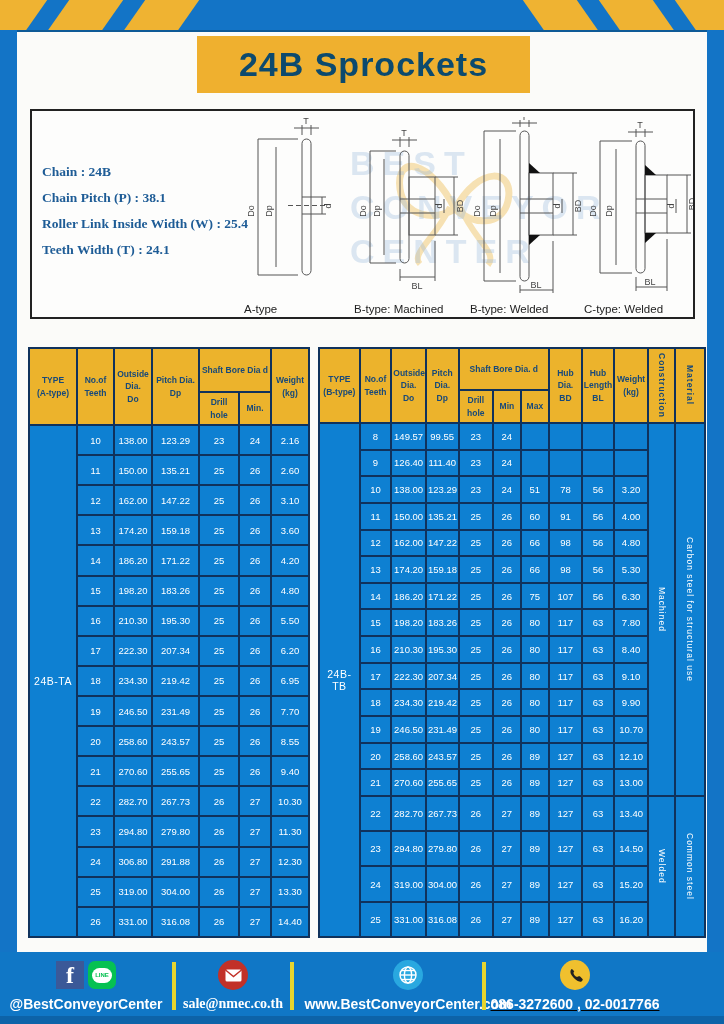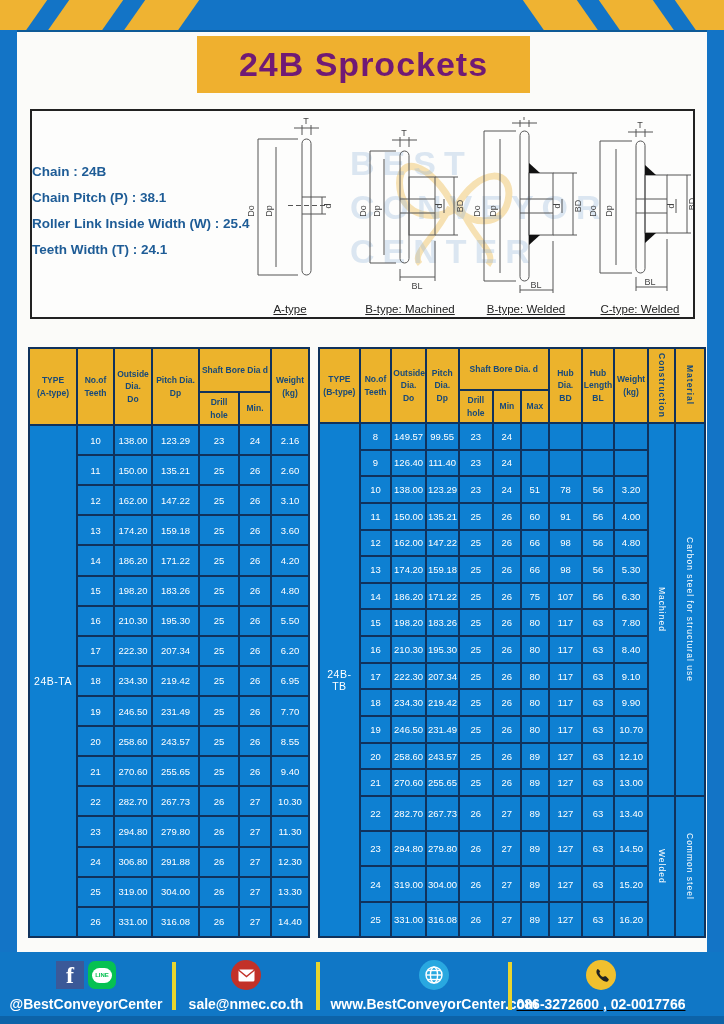--- a/index.html
+++ b/index.html
@@ -12,34 +12,34 @@
   .stripe { position:absolute; top:-4px; width:54px; height:40px; background:#EFB332; }
   .stripe.l { transform:skewX(-35deg); }
   .stripe.r { transform:skewX(35deg); }
 
   
   .content { position:absolute; left:17px; top:30px; width:690px; height:922px; background:#FBFBF9; border-top:2px solid #0E5A97; }
 
   
   .title-banner { position:absolute; left:180px; top:4px; width:333px; height:57px; background:#EFB02F;
     display:flex; align-items:center; justify-content:center; }
-  .title-banner span { font-size:34px; font-weight:bold; color:#701a75; letter-spacing:1px; }
+  .title-banner span { font-size:34px; font-weight:bold; color:#0c4a6e; letter-spacing:1px; }
 
   
   .spec-box { position:absolute; left:13px; top:77px; width:665px; height:210px; background:#FDFDFC; border:2px solid #222; overflow:hidden; }
   .watermark { position:absolute; left:308px; top:18px; width:360px; height:170px; pointer-events:none; }
   .watermark .wm-text { position:absolute; left:10px; top:12px; font-weight:bold; font-size:34px; line-height:44px;
     letter-spacing:8px; color:rgba(150,185,218,0.32); white-space:pre-line; }
   .wm-fly { position:absolute; left:40px; top:0; opacity:0.45; }
-  .spec-lines { position:absolute; left:0; top:48px; width:300px; }
+  .spec-lines { position:absolute; left:10px; top:48px; width:300px;font-family:Liberation Serif, serif; }
   .spec-lines div { font-size:13.5px; font-weight:bold; color:#1E5C96; line-height:26px; white-space:nowrap; }
 
   .diag { position:absolute; top:6px; height:200px; }
   .diag svg { display:block; }
-  .diag .cap { position:absolute; bottom:2px; width:100%; text-align:center; font-size:11.5px; color:#222; white-space:nowrap;text-decoration:underline; }
+  .diag .cap { position:absolute; bottom:2px; width:100%; text-align:left; font-size:11.5px; color:#222; white-space:nowrap; }
   .d-a  { left:212px; width:92px; }
   .d-b1 { left:322px; width:112px; }
   .d-b2 { left:438px; width:112px; }
   .d-c  { left:552px; width:112px; }
 
   
   table { border-collapse:collapse; table-layout:fixed; position:absolute; top:315px; }
   table, th, td { border:2px solid #10325C; }
   th { background:#ECB32C; color:#17497A; font-weight:bold; font-size:8.5px; text-align:center;
        vertical-align:middle; white-space:pre-line; line-height:1.45; padding:1px; }
@@ -53,21 +53,21 @@
   td.type-cell { font-size:10.5px; letter-spacing:0.5px; }
 
   
   .footer { position:absolute; left:0; bottom:0; width:724px; height:72px; background:#1077C6; }
   .footer-strip { position:absolute; left:0; bottom:0; width:724px; height:8px; background:#0D63A8; }
   .f-sections { position:absolute; left:0; top:4px; width:724px; height:60px; display:flex; align-items:stretch; }
   .f-sec { display:flex; flex-direction:column; align-items:center; justify-content:flex-start; }
   .f-sec .icons { height:38px; display:flex; align-items:center; gap:4px; }
   .f-sec .lbl { font-size:14px; font-weight:bold; color:#FFFFFF; white-space:nowrap; margin-top:2px; }
   .f-div { width:4px; height:48px; background:#E8D52E; align-self:center; }
-  .s1 { width:172px; } .s2 { width:140px; } .s3 { width:188px;padding-left:40px; } .s4 { width:178px;text-decoration:underline; }
+  .s1 { width:172px; } .s2 { width:114px;font-family:Liberation Serif, serif; } .s3 { width:188px;padding-left:40px; } .s4 { width:178px;text-decoration:underline; }
   .ic-fb { width:28px; height:28px; background:#3B5998; color:#fff; font-weight:bold; font-size:24px;
            display:flex; align-items:flex-end; justify-content:center; font-family:"Liberation Serif",serif; }
   .ic-line { width:28px; height:28px; background:#06C152; border-radius:7px; display:flex; align-items:center; justify-content:center; }
   .ic-line .bubble { width:20px; height:15px; background:#fff; border-radius:8px; display:flex; align-items:center; justify-content:center;
            font-size:6px; font-weight:bold; color:#06C152; }
   .ic-round { width:30px; height:30px; border-radius:50%; display:flex; align-items:center; justify-content:center; }
   .ic-mail { background:#C23128; } .ic-web { background:#29A8E0; } .ic-phone { background:#F0C02E; }
 </style>
 </head>
 <body>

